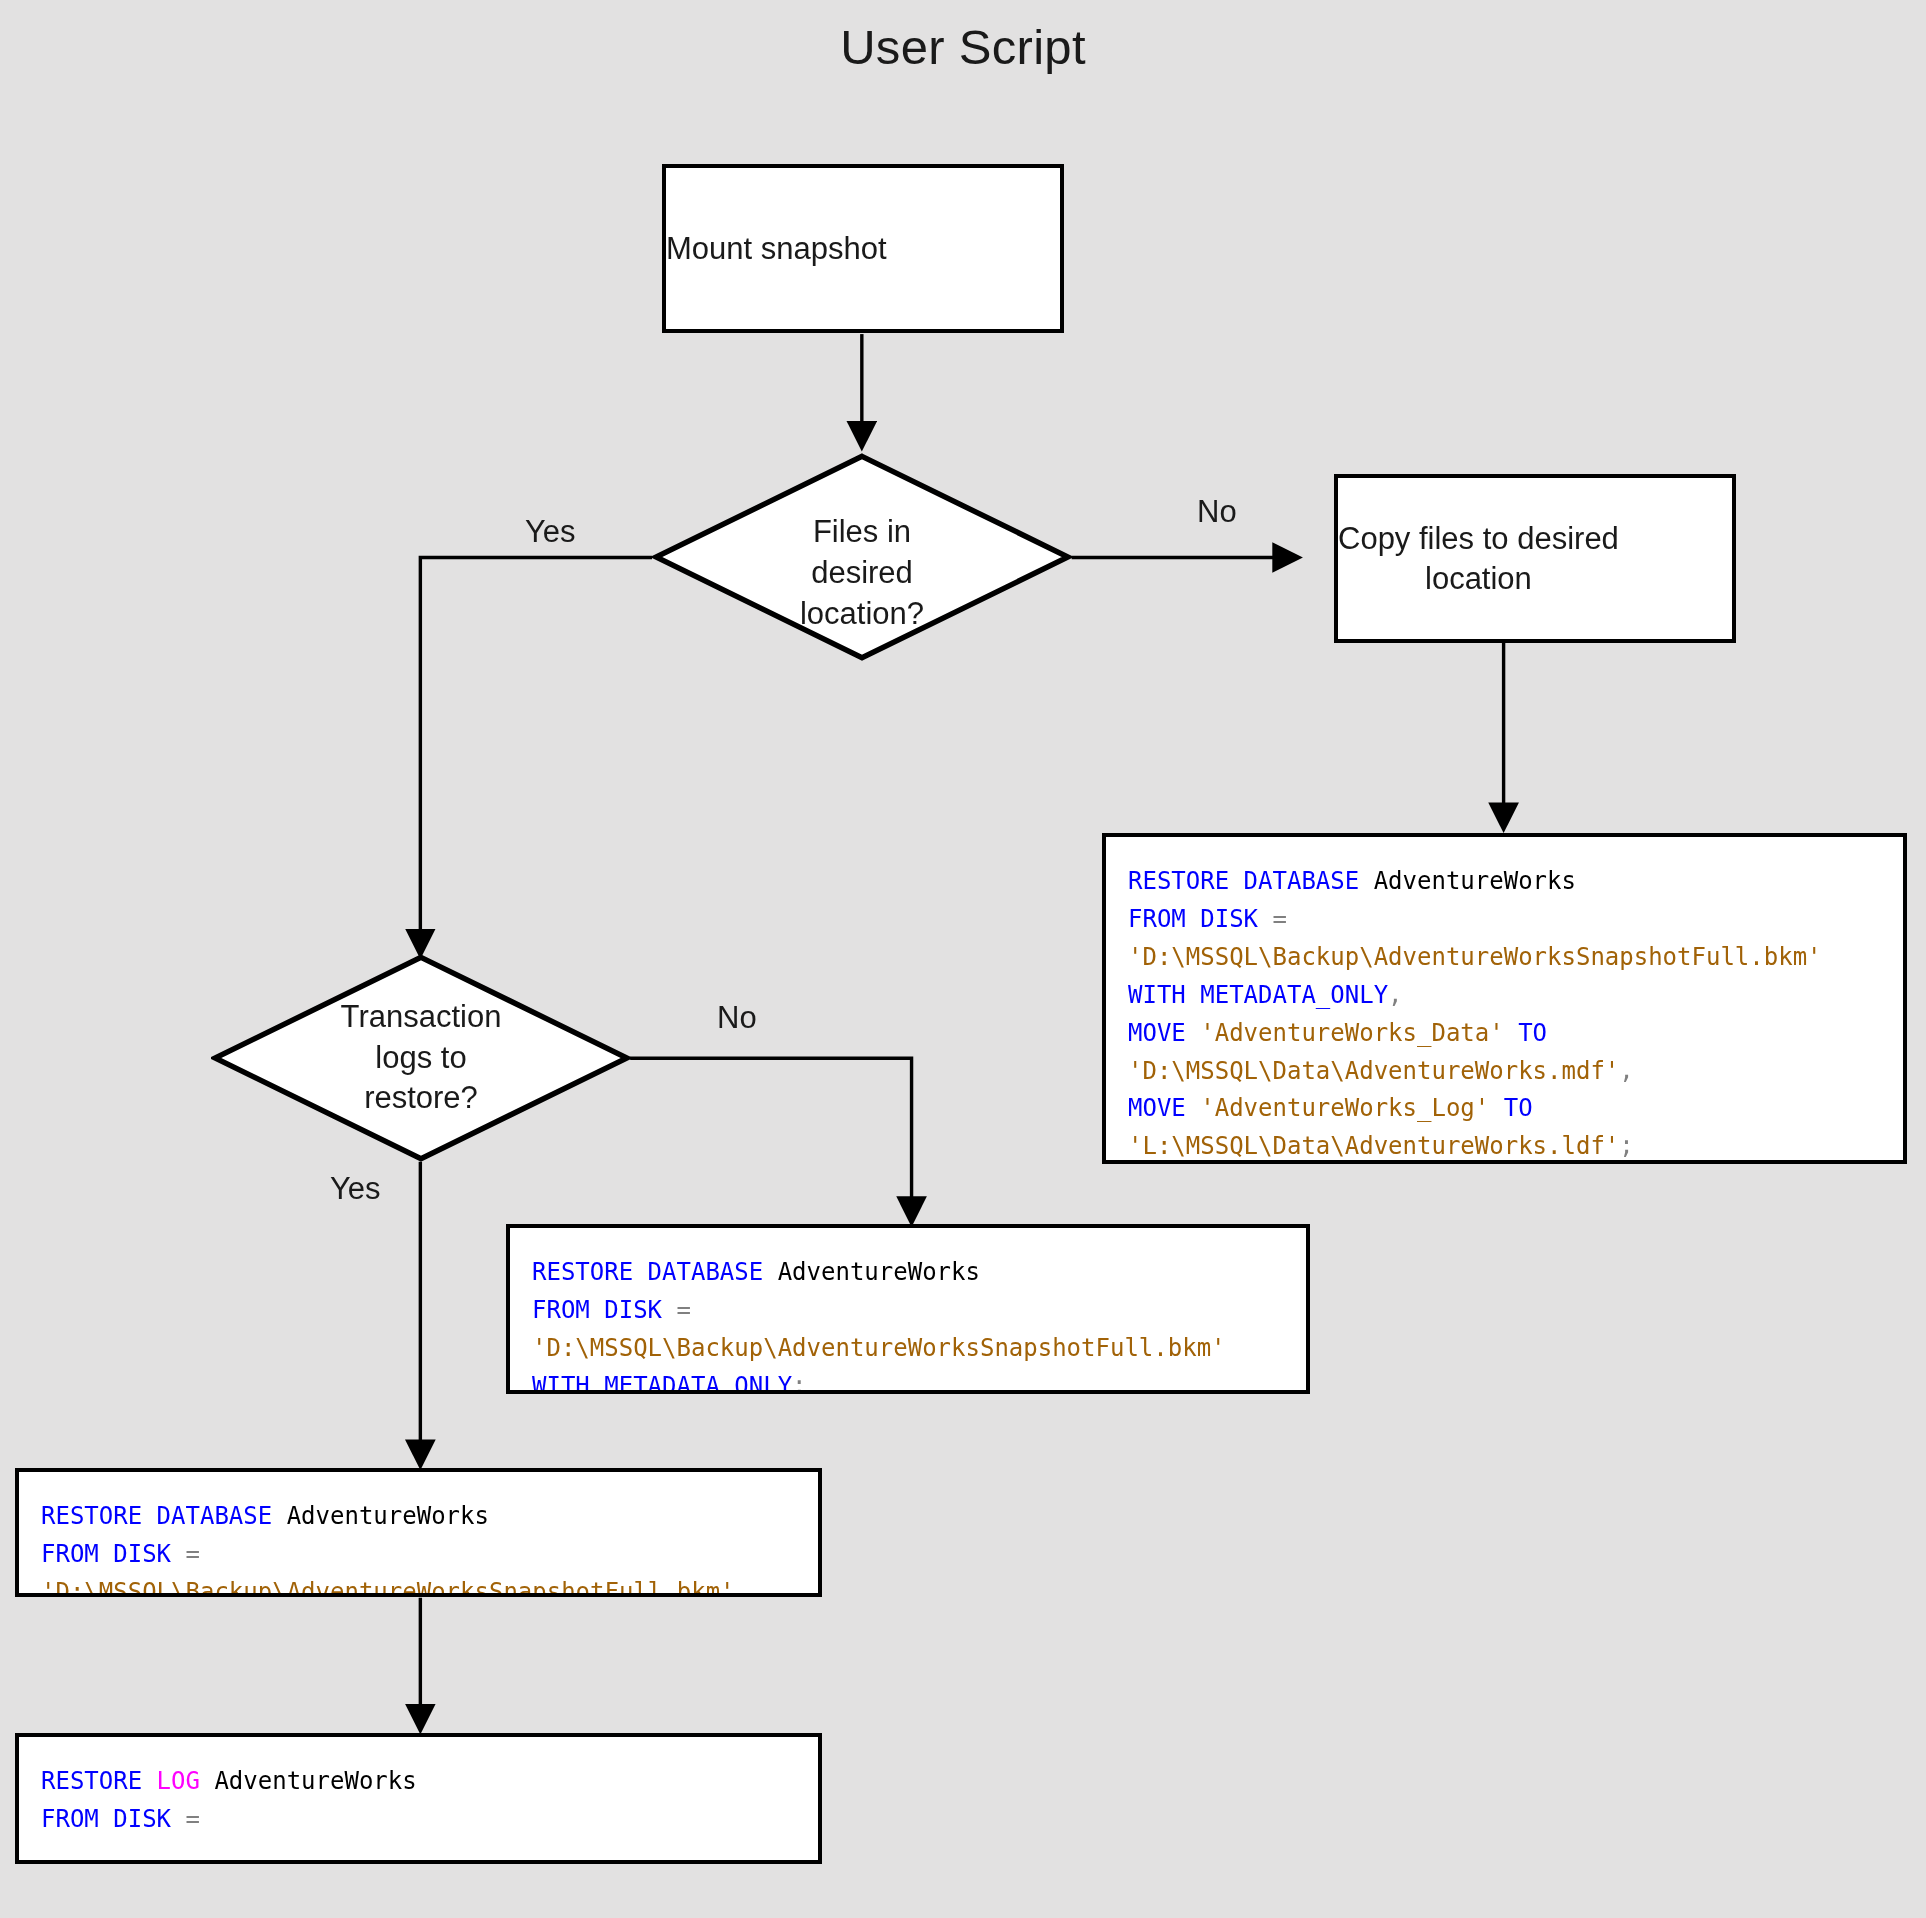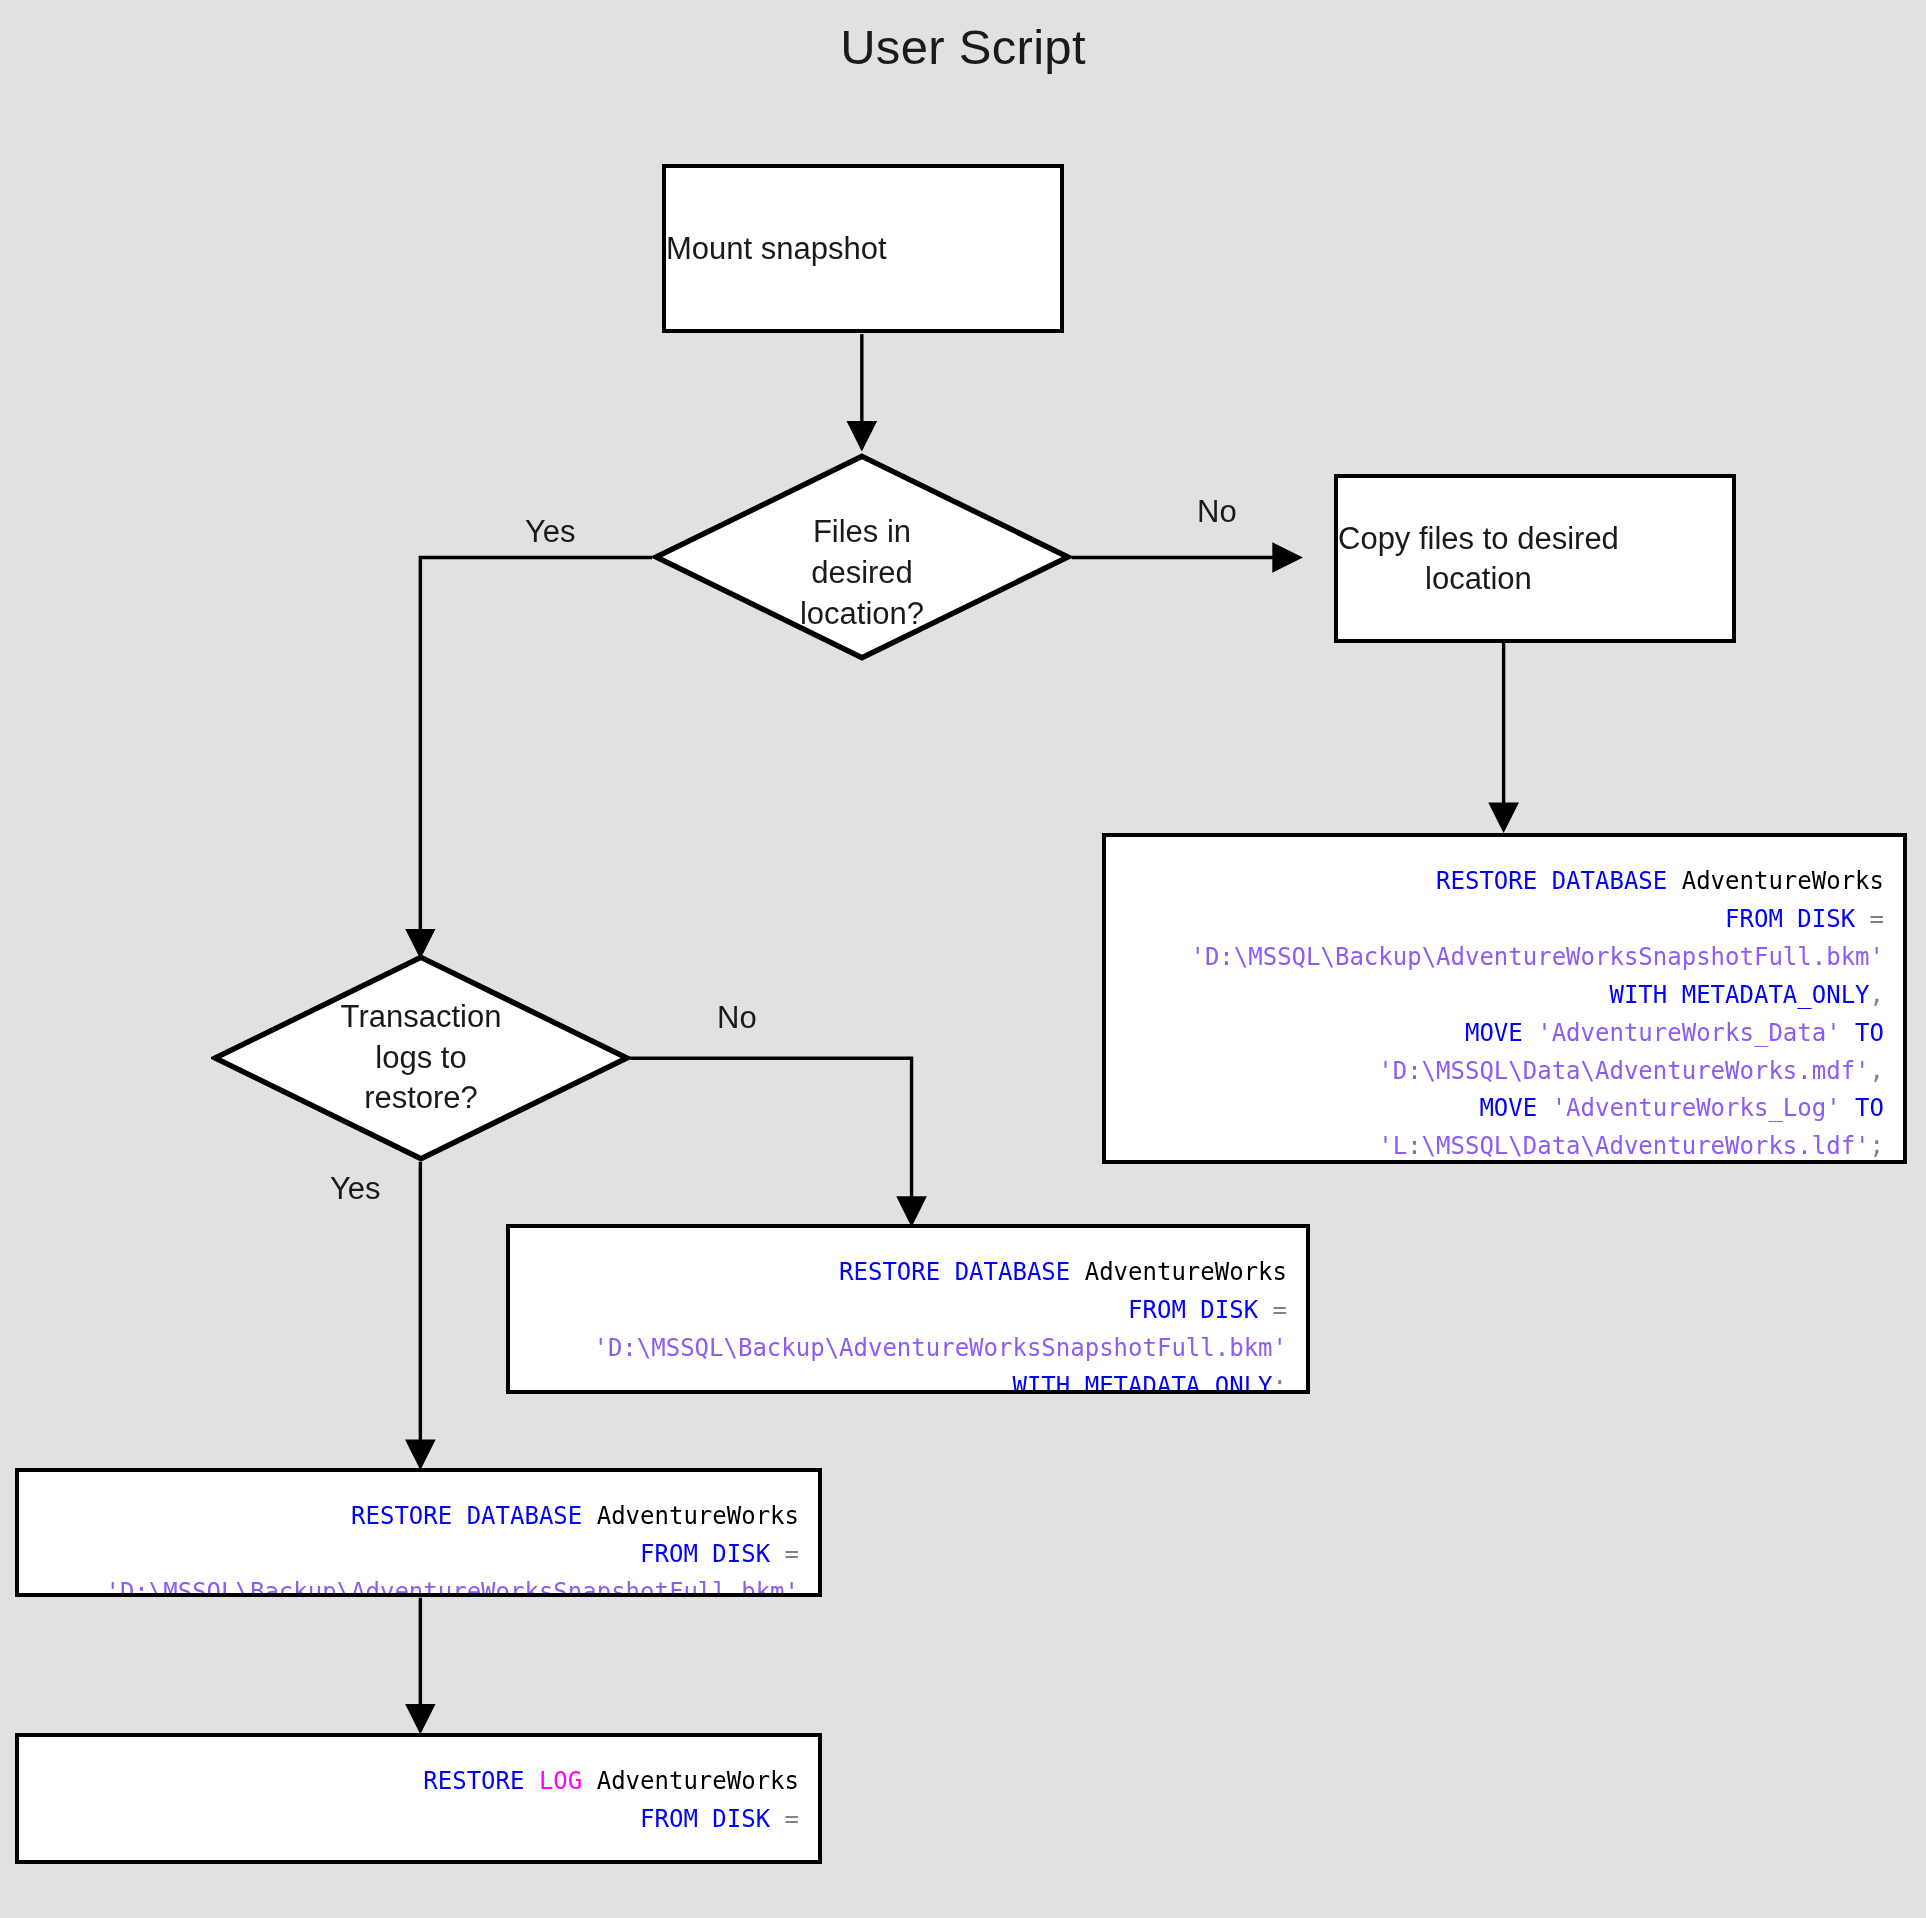--- a/index.html
+++ b/index.html
@@ -64,25 +64,24 @@
     position:absolute;
     background:#ffffff;
     border:4.1px solid #000000;
     box-sizing:border-box;
     font-family:"DejaVu Sans Mono", monospace;
     font-size:24px;
     line-height:1.58;
     padding:26px 19px 26px 22px;
     white-space:pre;
     overflow:hidden;
-    text-align:right;
   }
   .kw{color:#0000ff;}
   .log{color:#ff00ff;}
-  .str{color:#8b5cf6;}
+  .str{color:#a16207;}
   .id{color:#000000;}
   .pun{color:#808080;}
 </style>
 </head>
 <body>
 
 <div id="stage">
 
   <div class="title">User Script</div>
 

